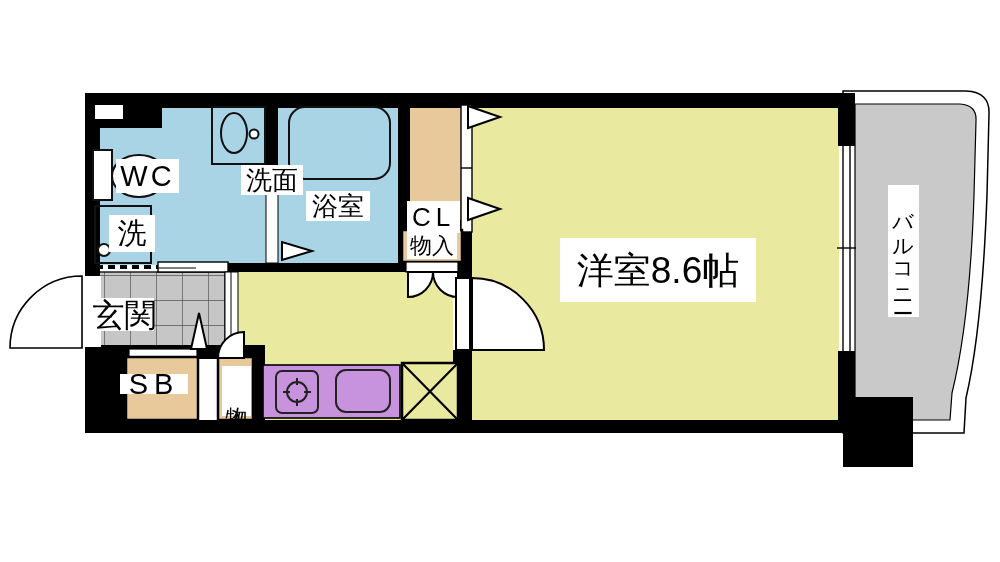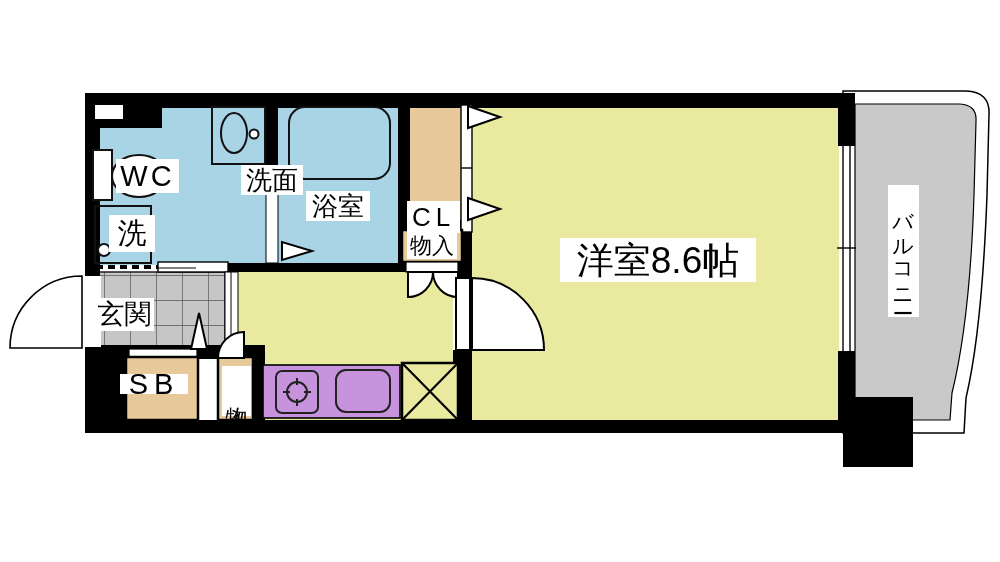--- a/index.html
+++ b/index.html
@@ -13,22 +13,22 @@
     display:flex;align-items:center;justify-content:center;
     font-weight:500;line-height:1;white-space:nowrap;z-index:5;
   }
   .lbl.vert{writing-mode:vertical-rl;letter-spacing:2px;}
   .wc      {left:116px;top:159px;width:63px;height:34px;font-size:29px;letter-spacing:3px;}
   .laundry {left:109px;top:215px;width:46px;height:37px;font-size:29px;}
   .washst  {left:195px;top:165px;width:62px;height:30px;font-size:26px;margin-left:46px;}
   .bath    {left:306px;top:191px;width:64px;height:30px;font-size:26px;}
   .cl      {left:407px;top:156px;width:53px;height:32px;font-size:26px;letter-spacing:5px;margin-top:45px;}
   .mono1   {left:407px;top:233px;width:50px;height:26px;font-size:22px;}
-  .mainrm  {left:560px;top:238px;width:196px;height:44px;font-size:37px;}
-  .genkan  {left:95px;top:298px;width:59px;height:33px;font-size:27px;}
+  .mainrm  {left:560px;top:238px;width:196px;height:64px;font-size:37px;}
+  .genkan  {left:95px;top:298px;width:59px;height:33px;font-size:32px;}
   .sb      {left:120px;top:374px;width:68px;height:20px;font-size:29px;letter-spacing:6px;}
   .mono2   {left:222px;top:366px;width:29px;height:50px;font-size:22px;}
   .balc    {left:888px;top:185px;width:31px;height:132px;font-size:21px;}
 </style>
 </head>
 <body>
 
 <div class="stage">
   <svg width="1000" height="562" viewBox="0 0 1000 562">
     <defs>

